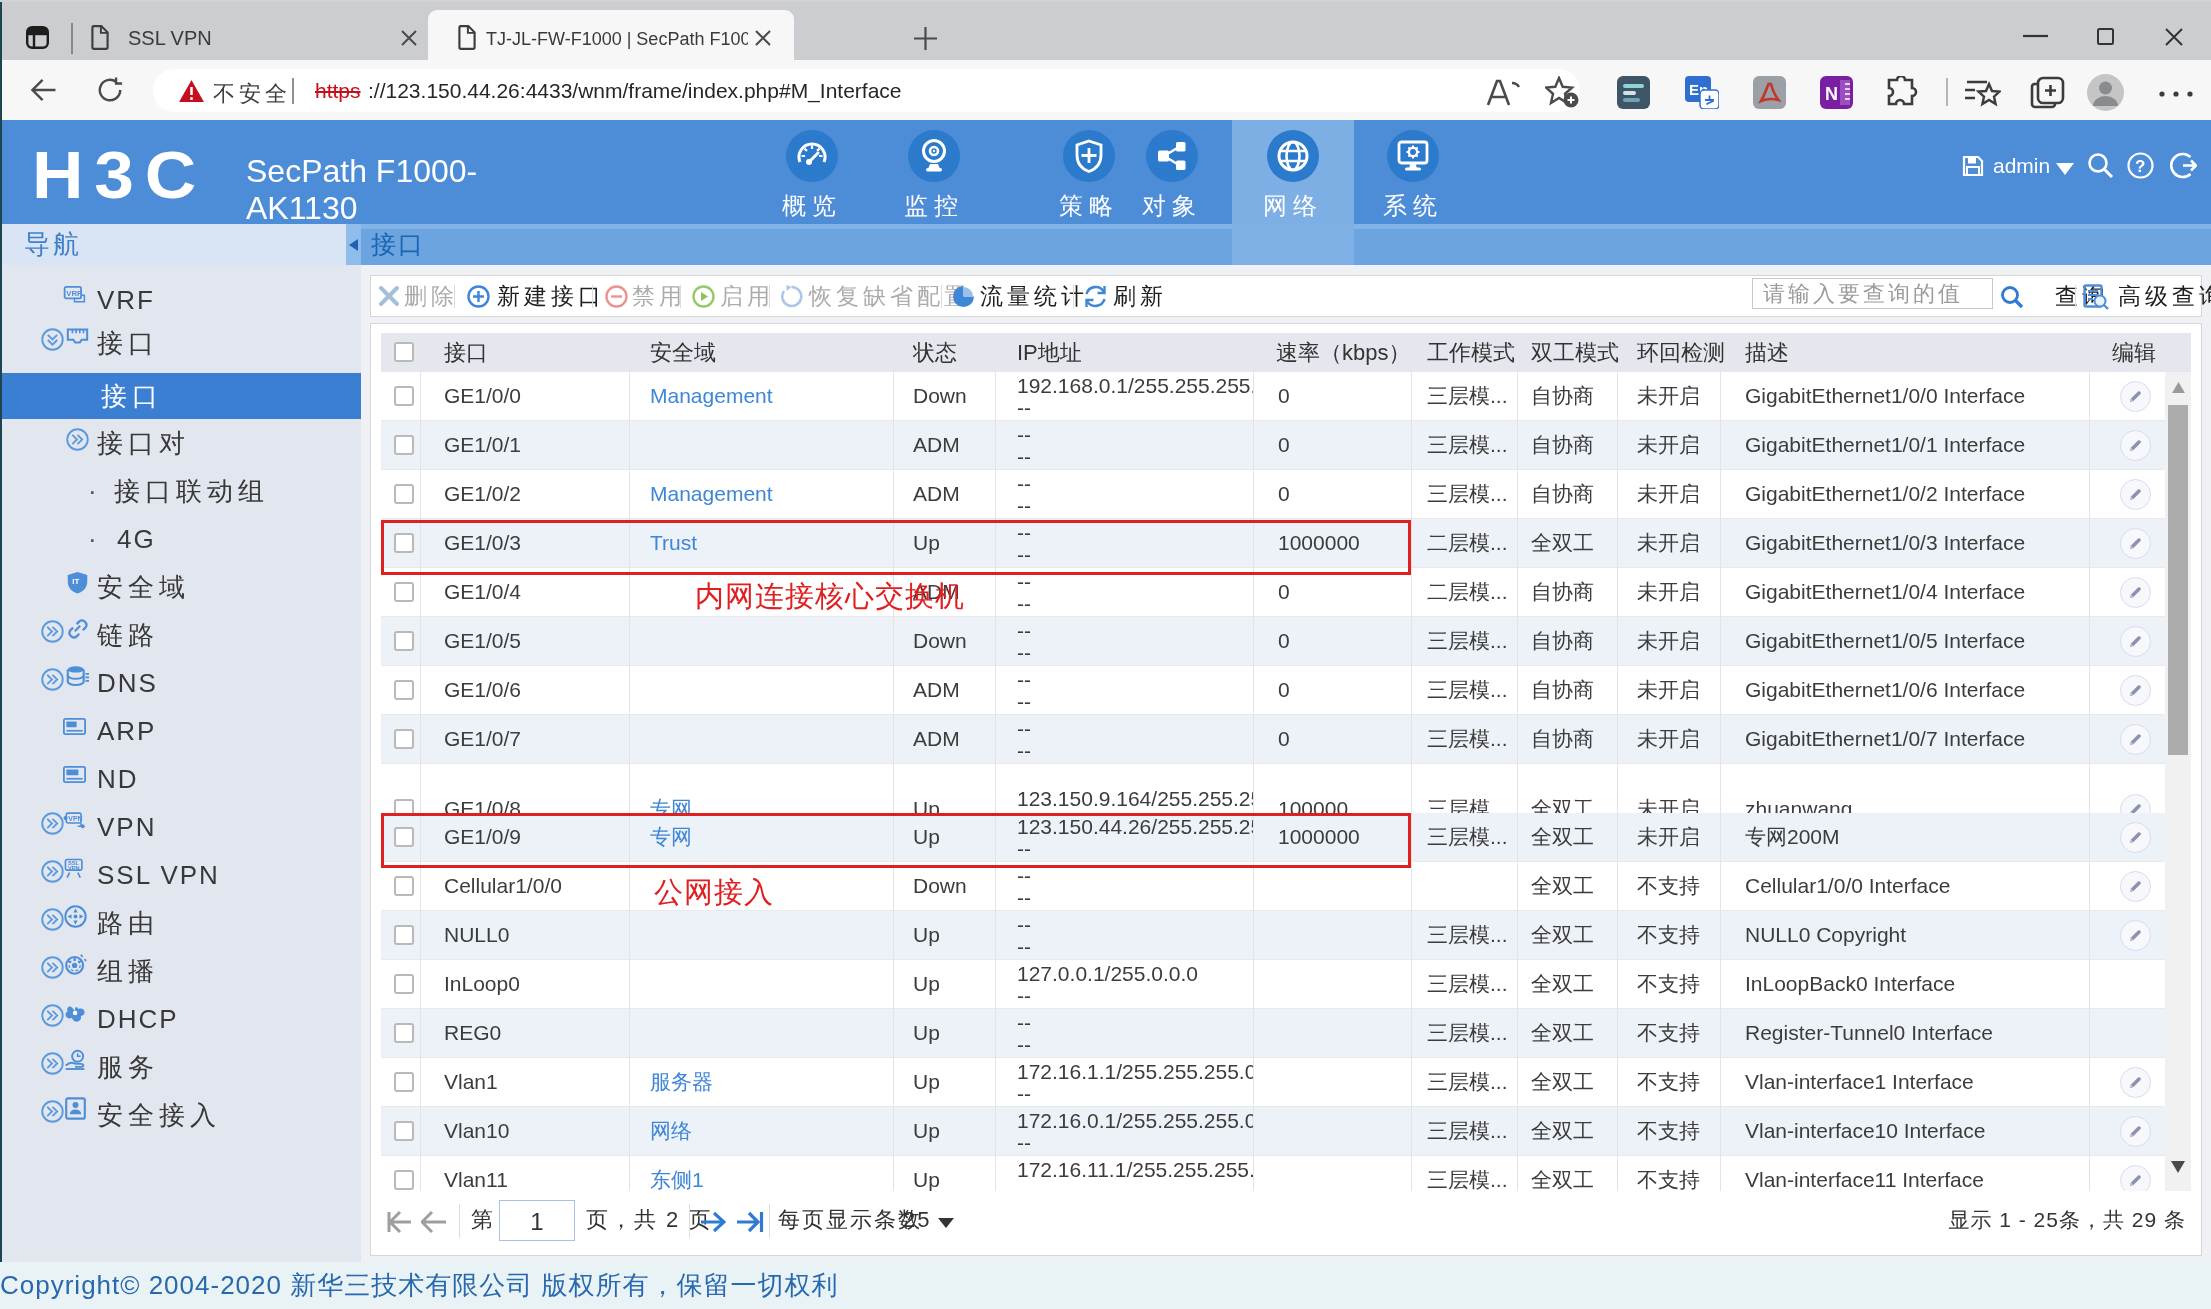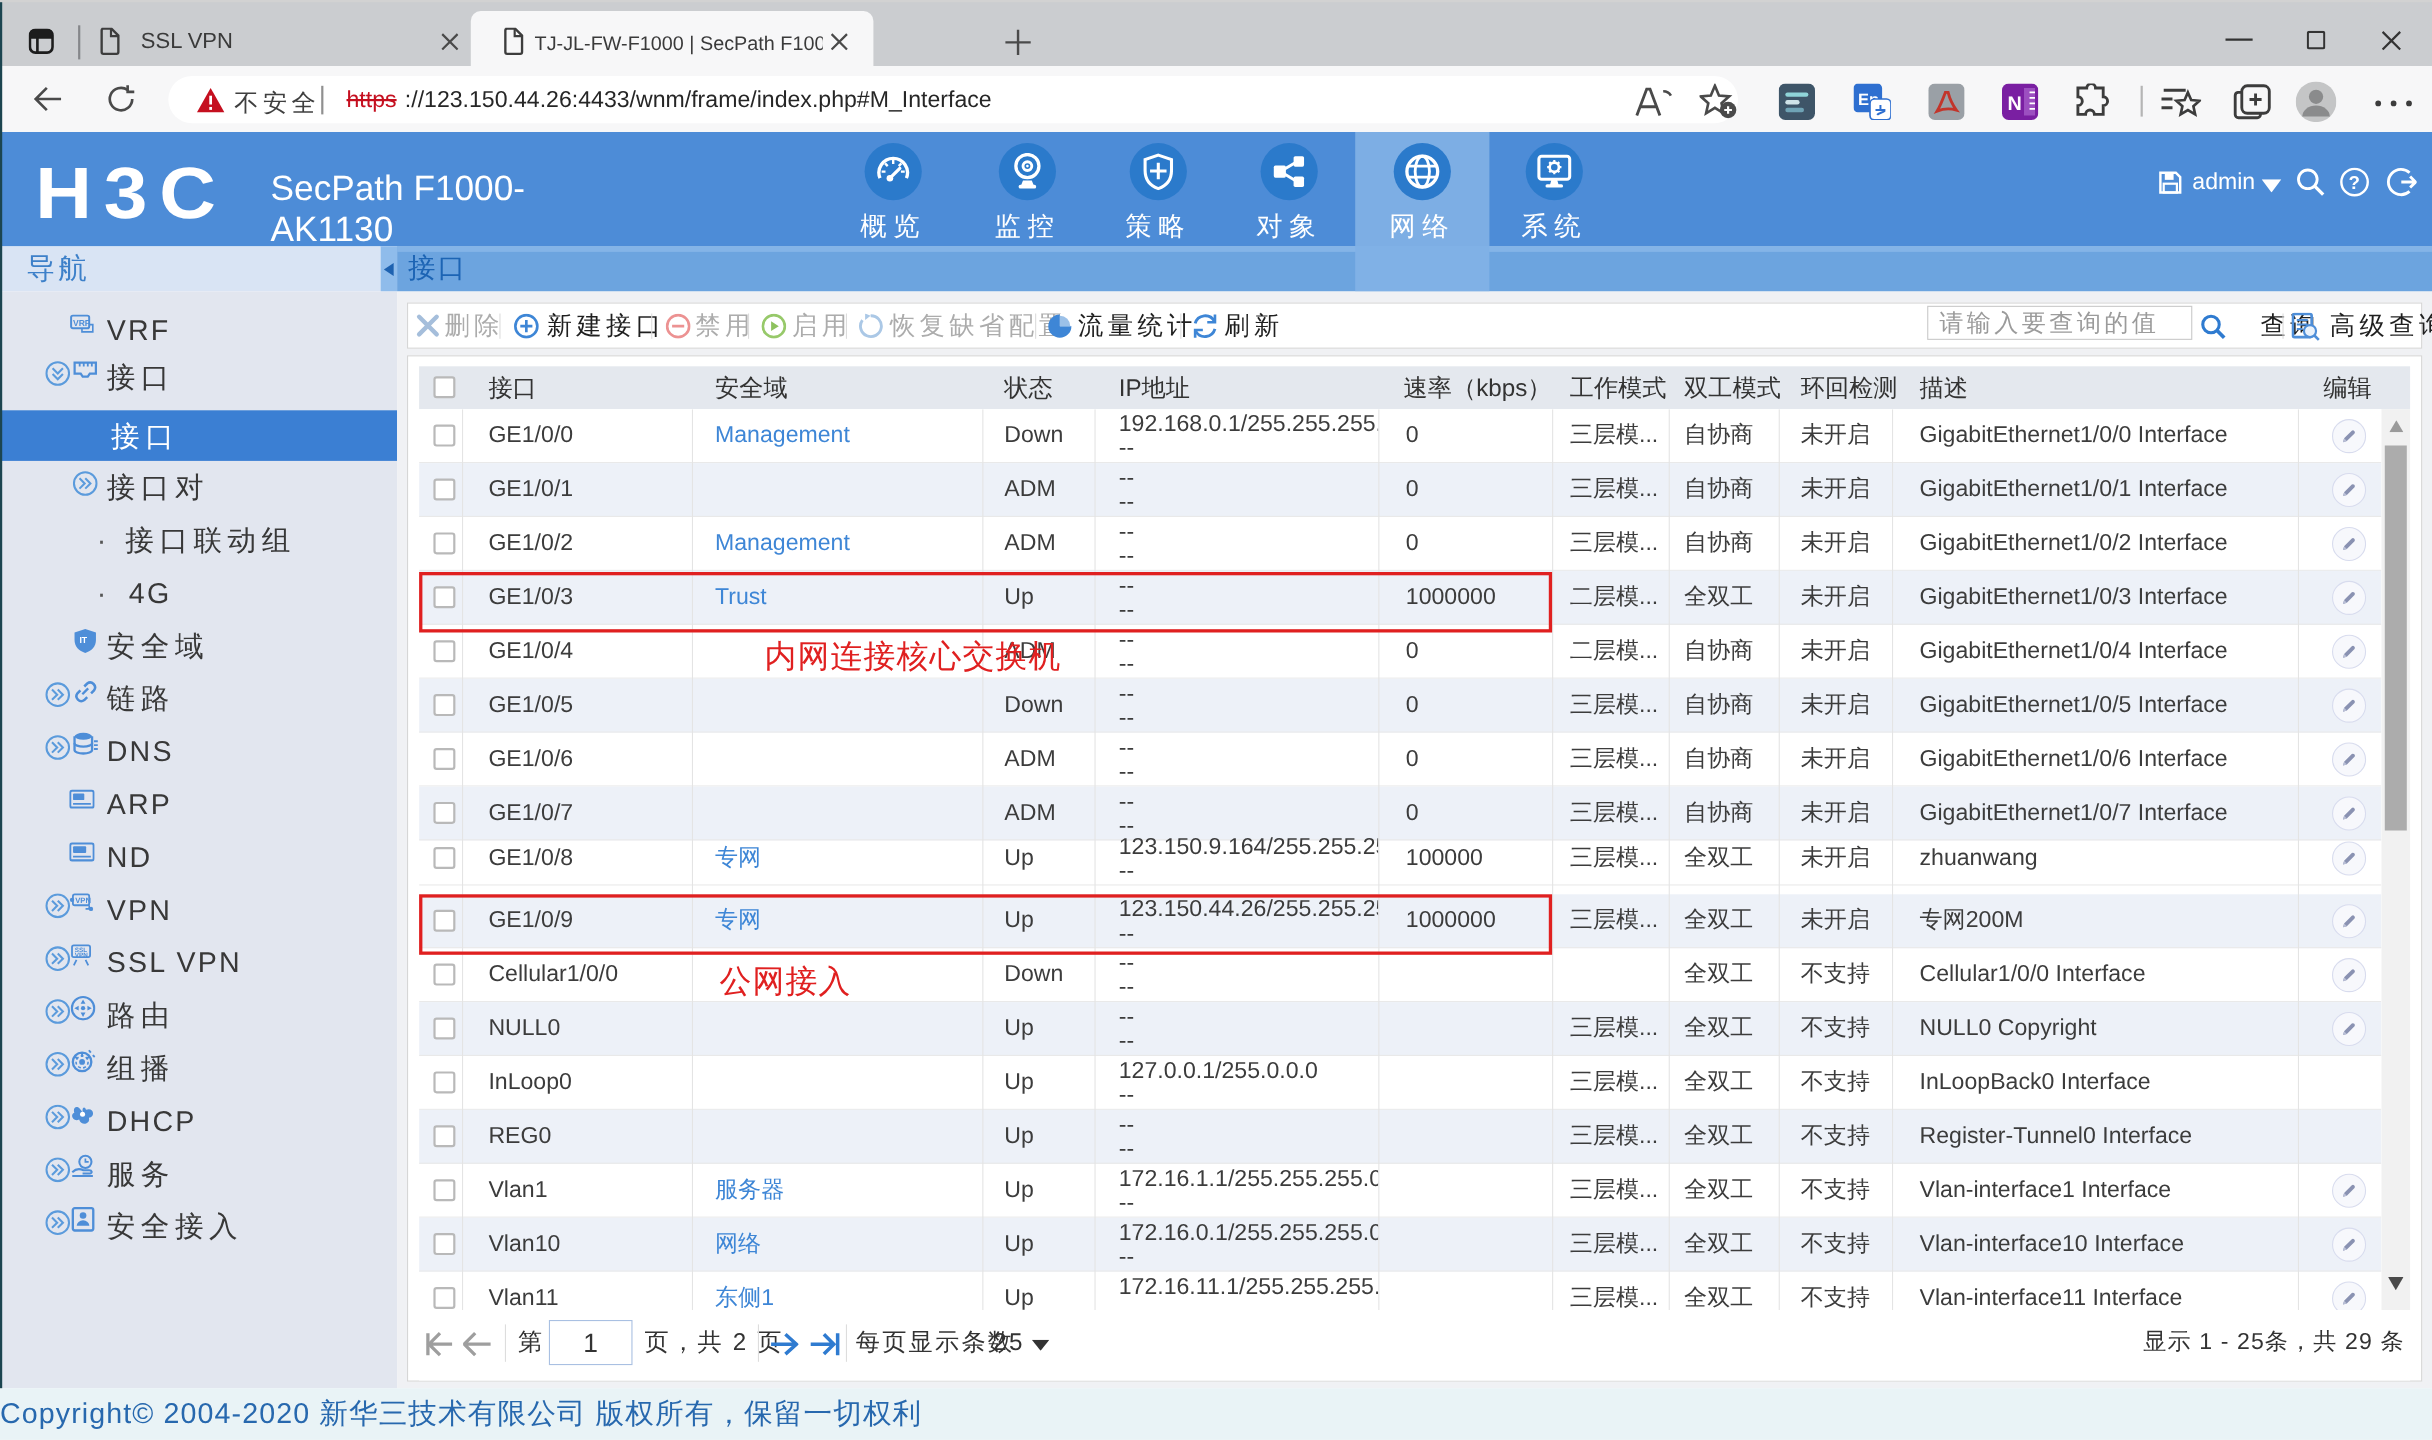--- a/index.html
+++ b/index.html
@@ -207,21 +207,21 @@
     <div class="navcirc"></div>
     <div class="navlbl">监控</div>
 <svg style="position:absolute;left:50%;margin-left:-15px;top:19px" width="30" height="34" viewBox="0 0 30 34">
       <circle cx="15" cy="12" r="10.5" fill="none" stroke="#fff" stroke-width="3"></circle>
       <circle cx="15" cy="12" r="4" fill="none" stroke="#fff" stroke-width="2.6"></circle>
       <circle cx="15" cy="12" r="1.2" fill="#fff"></circle>
       <path d="M11 25 L9 30 H21 L19 25" fill="#fff"></path>
       <rect x="7" y="29" width="16" height="3.4" rx="1.7" fill="#fff"></rect>
     </svg>
   </div>
-<div class="a navitem" style="left:992px">
+<div class="a navitem" style="left:1028px">
     <div class="navcirc"></div>
     <div class="navlbl">策略</div>
 <svg style="position:absolute;left:50%;margin-left:-14px;top:19px" width="28" height="34" viewBox="0 0 28 34">
       <path d="M14 2 L26 6 V16 C26 25 21 30 14 32.5 C7 30 2 25 2 16 V6 Z" fill="none" stroke="#fff" stroke-width="2.8"></path>
       <path d="M14 9 V24 M6.5 16.5 H21.5" stroke="#fff" stroke-width="2.8"></path>
     </svg>
   </div>
 <div class="a navitem" style="left:1111px">
     <div class="navcirc"></div>
     <div class="navlbl">对象</div>
@@ -639,21 +639,21 @@
       <div class="c" style="left:1150px">自协商</div>
       <div class="c" style="left:1256px">未开启</div>
       <div class="c" style="left:1364px">GigabitEthernet1/0/7 Interface</div>
       <div class="pencil" style="top:9px">
         <svg style="position:absolute;left:6px;top:6px" width="17" height="17" viewBox="0 0 17 17">
           <path d="M3 14 L4 10.5 L11 3.5 A1.8 1.8 0 0 1 13.5 6 L6.5 13 Z" fill="#8a92b2"></path>
           <path d="M3 14 L6.5 13 L4 10.5 Z" fill="#b9bfd6"></path>
         </svg>
       </div>
     </div>
-<div class="row" style="top:384px">
+<div class="row" style="top:413px">
       <div class="cb" style="left:13px;top:14px"></div>
       <div class="c" style="left:63px">GE1/0/8</div>
       <div class="c lnk" style="left:269px">专网</div>
       <div class="c" style="left:532px">Up</div>
       <div class="ip1" style="left:636px">123.150.9.164/255.255.255.2</div>
       <div class="ip2" style="left:636px">--</div>
       <div class="c" style="left:897px">100000</div>
       <div class="c" style="left:1046px">三层模...</div>
       <div class="c" style="left:1150px">全双工</div>
       <div class="c" style="left:1256px">未开启</div>

